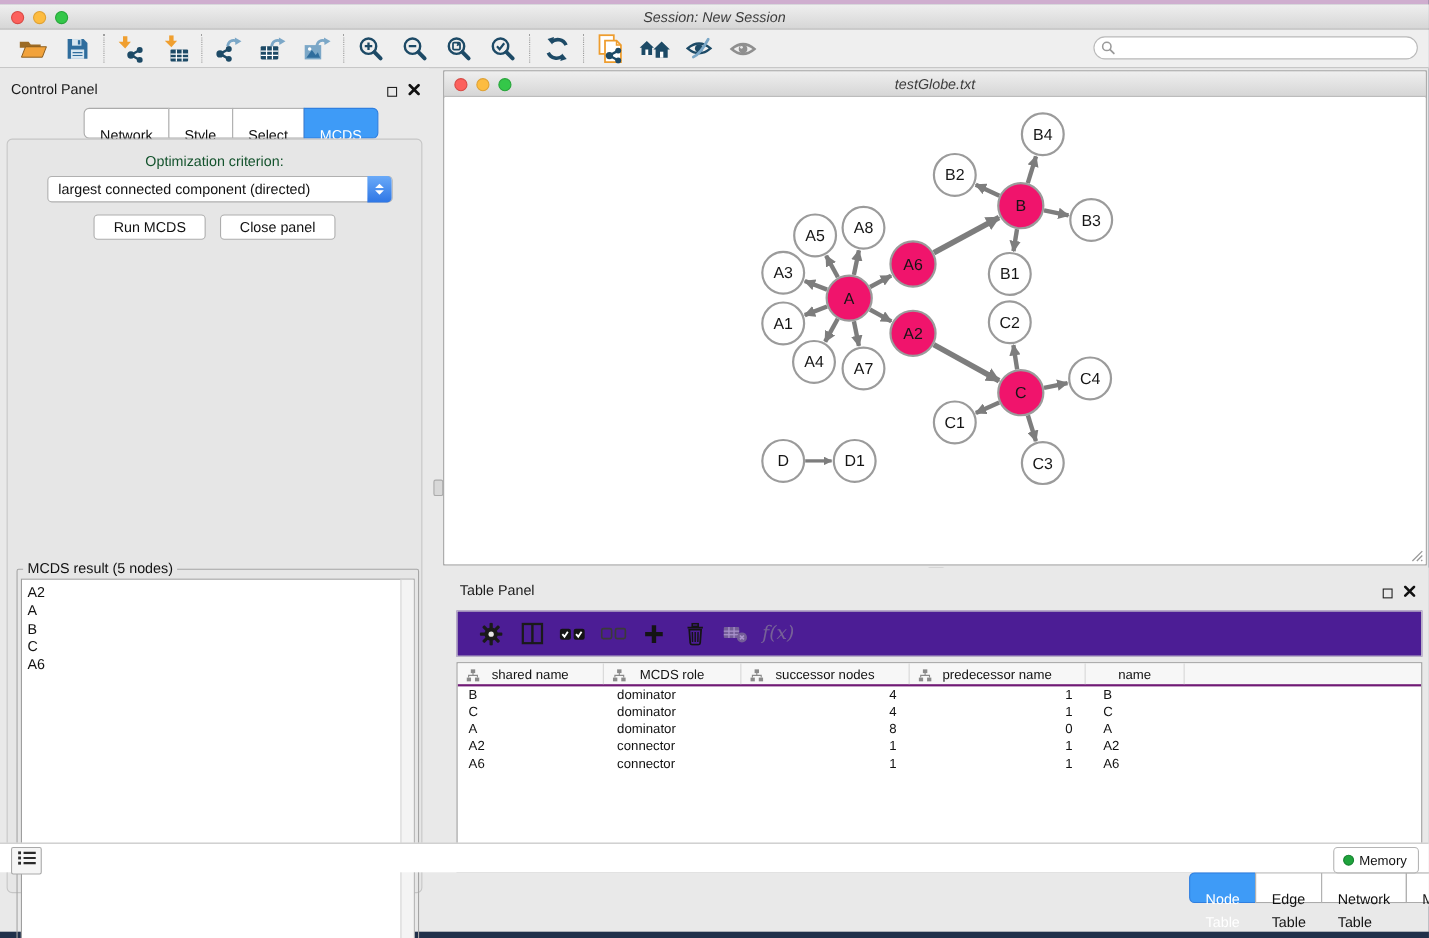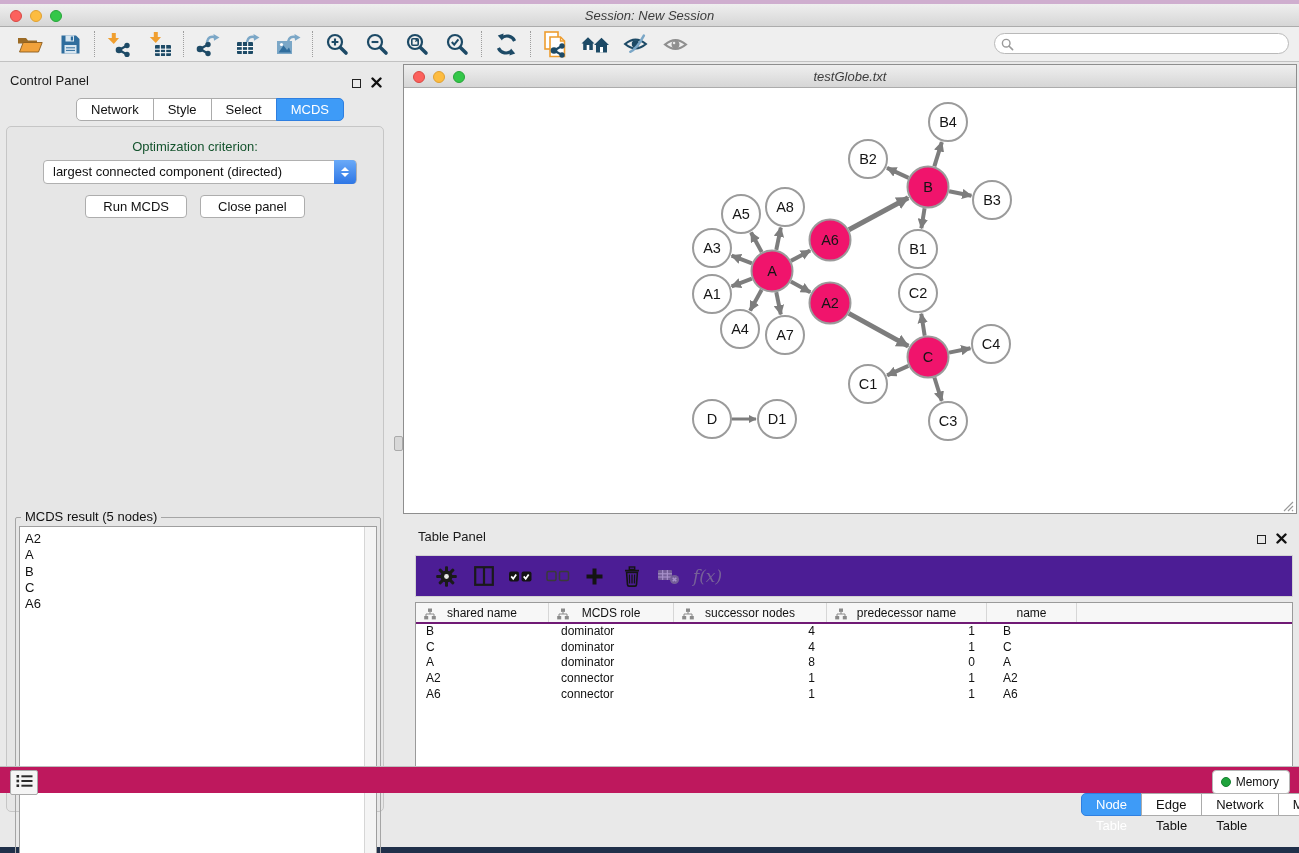--- a/index.html
+++ b/index.html
@@ -34,21 +34,21 @@
 
   
   .control-panel { position:absolute; left:0; top:58px; width:390px; height:762px; background:#e9e9e9; }
   .panel-head { position:absolute; left:10px; top:11px; font-size:13px; color:#1a1a1a; }
   .panel-winbtns { position:absolute; top:12px; display:flex; gap:10px; align-items:center; }
   .cp-winbtns { right:8px; }
   .float-sq { width:9px; height:9px; border:1.5px solid #222; display:inline-block; }
 
   .seg-tabs { position:absolute; display:flex; }
   .cp-tabs { left:76px; top:36px; }
-  .seg-tab { height:23px; padding:0 14px; background:#fff; border:1px solid #ababab; font-size:13px;
+  .seg-tab { height:23px; padding:13px 14px; background:#fff; border:1px solid #ababab; font-size:13px;
     line-height:21px; color:#111; margin-left:-1px; cursor:default; }
   .seg-tab:first-child { border-radius:5px 0 0 5px; margin-left:0; }
   .seg-tab:last-child { border-radius:0 5px 5px 0; }
   .seg-tab.active { background:#3e9bf7; border-color:#2f7fe0; color:#fff; }
 
   .cp-body { position:absolute; left:6px; top:64px; width:378px; height:686px; background:#e6e6e6;
     border:1px solid #c6c6c6; border-radius:5px; }
   .opt-label { position:absolute; left:0; right:0; top:12px; text-align:center; font-size:13px; color:#14532d; }
   .select-box { position:absolute; left:36px; top:33px; width:314px; height:24px; background:#fff;
     border:1px solid #b0b0b0; border-radius:4px; font-size:13px; color:#111; line-height:22px; padding-left:9px; }
@@ -100,21 +100,21 @@
   .th { position:relative; font-size:12px; color:#111; text-align:center; line-height:20px;
     border-right:1px solid #d7d7d7; flex:none; }
   .th .hier { position:absolute; left:8px; top:5px; }
   .th.filler { flex:1; border-right:none; }
   .trow { display:flex; height:15.7px; font-size:12px; color:#111; }
   .td { flex:none; line-height:15.7px; white-space:nowrap; overflow:hidden; }
 
   .tp-tabs { left:678px; top:277px; }
 
   
-  .statusbar { position:absolute; left:0; top:762px; width:100%; height:27px; background:#be185d; border-top:1px solid #bebebe; }
+  .statusbar { position:absolute; left:0; top:762px; width:100%; height:27px; background:#ffffff; border-top:1px solid #bebebe; }
   .status-left-btn { position:absolute; left:10px; top:3px; width:28px; height:25px; background:#f5f5f5;
     border:1px solid #a9a9a9; border-radius:2px; display:flex; align-items:center; justify-content:center; }
   .memory-btn { position:absolute; right:9px; top:3px; height:24px; padding:0 10px 0 8px; background:#fff;
     border:1px solid #b5b5b5; border-radius:4px; display:flex; align-items:center; gap:5px; font-size:12px; color:#111; }
   .mem-dot { width:10px; height:10px; border-radius:50%; background:#1fa33c; border:1px solid #168230; }
 </style>
 </head>
 <body>
 
 <div id="app">

